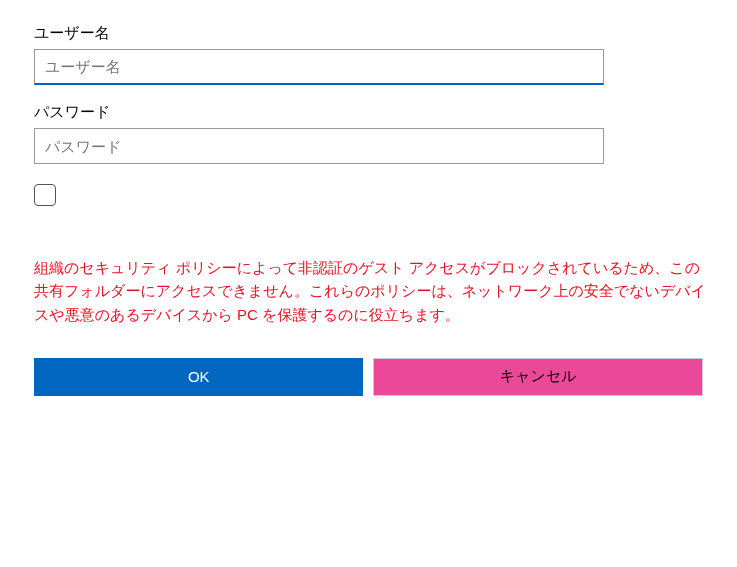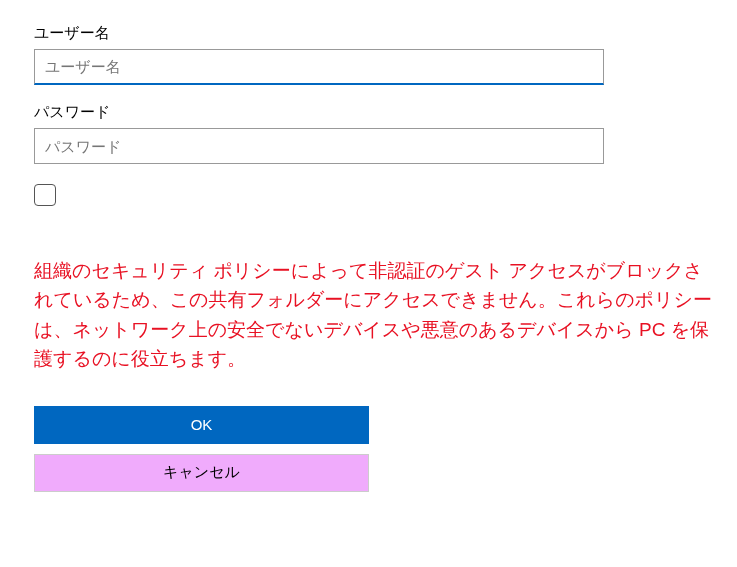--- a/index.html
+++ b/index.html
@@ -59,45 +59,44 @@
       cursor: pointer;
       flex-shrink: 0;
     }
     .checkbox-label {
       font-size: 15px;
       color: #000;
       cursor: pointer;
     }
     .error-message {
       color: #E81123;
-      font-size: 19px;
+      font-size: 15px;
       line-height: 1.55;
       width: 680px;
       margin-bottom: 32px;
     }
     .button-row {
       display: flex;
       gap: 10px;
-      flex-direction: column;
     }
     .btn {
       width: 335px;
       height: 38px;
       font-size: 15px;
       font-family: inherit;
       border: none;
       cursor: pointer;
       text-align: center;
     }
     .btn-primary {
       background: #0067C0;
       color: #fff;
     }
     .btn-secondary {
-      background: #f0abfc;
+      background: #ec4899;
       color: #000;
       border: 1px solid #ccc;
     }
   </style>
 </head>
 <body>
 
 <div class="field-group">
   <label class="field-label">ユーザー名</label>
   <input type="text" class="text-input focused" placeholder="ユーザー名" style="">

